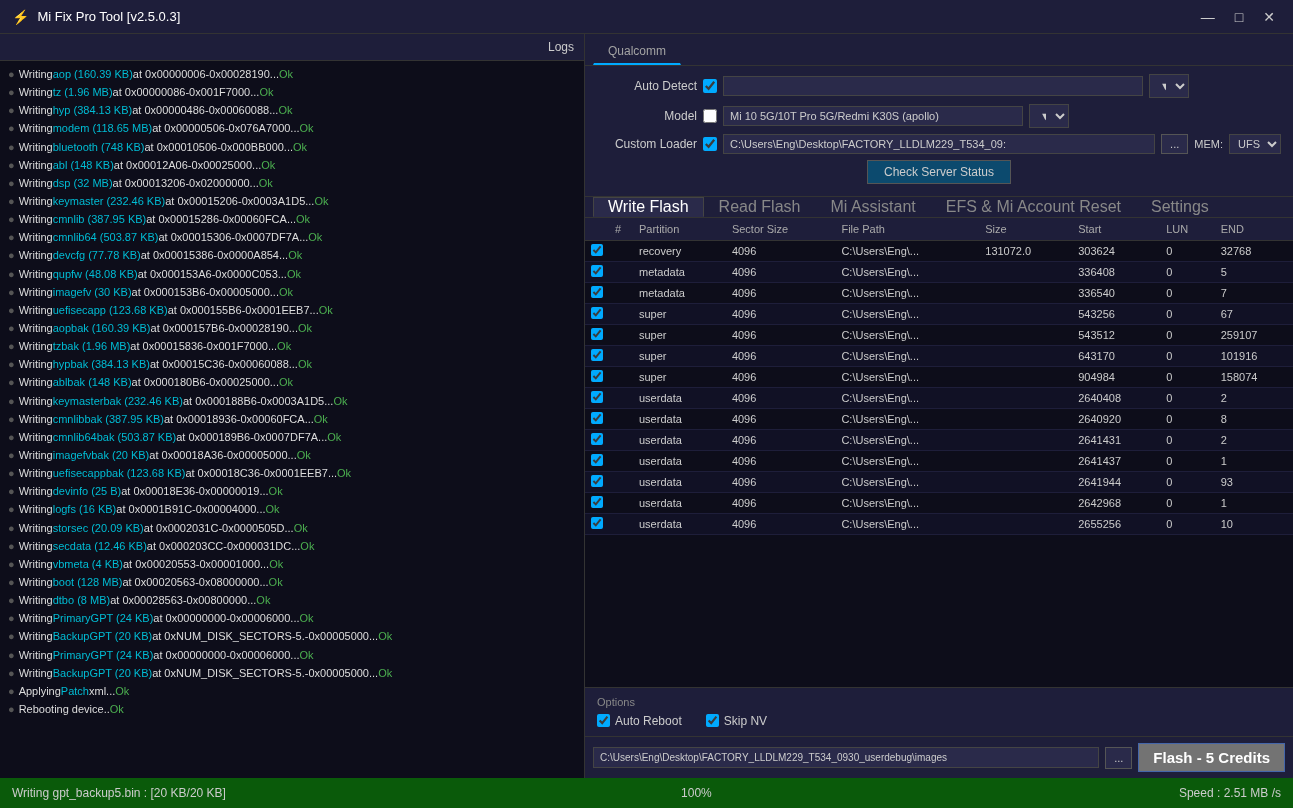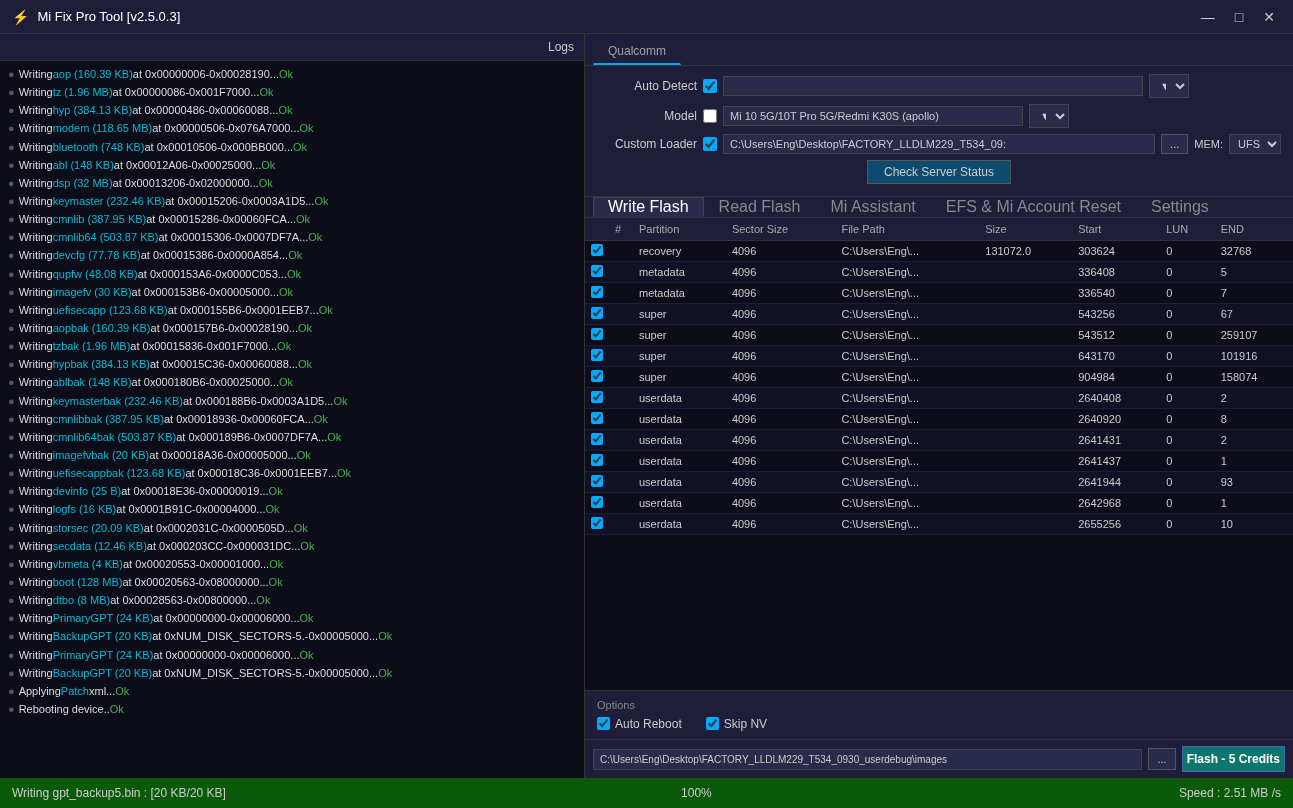--- a/index.html
+++ b/index.html
@@ -286,25 +286,25 @@
     }
     .browse-btn {
       background: #2a2a4a;
       border: 1px solid #555;
       color: #ccc;
       padding: 4px 8px;
       font-size: 11px;
       cursor: pointer;
     }
     .flash-btn {
-      background: #0f766e;
+      background: #737373;
       border: 1px solid #4466aa;
       color: #fff;
-      padding: 5px 4px;
-      font-size: 12px;
+      padding: 5px 14px;
+      font-size: 15px;
       cursor: pointer;
       font-weight: bold;
     }
     .status-text {
       color: #ccc;
       font-size: 12px;
     }
     .speed-text {
       color: #ccc;
       font-size: 12px;

